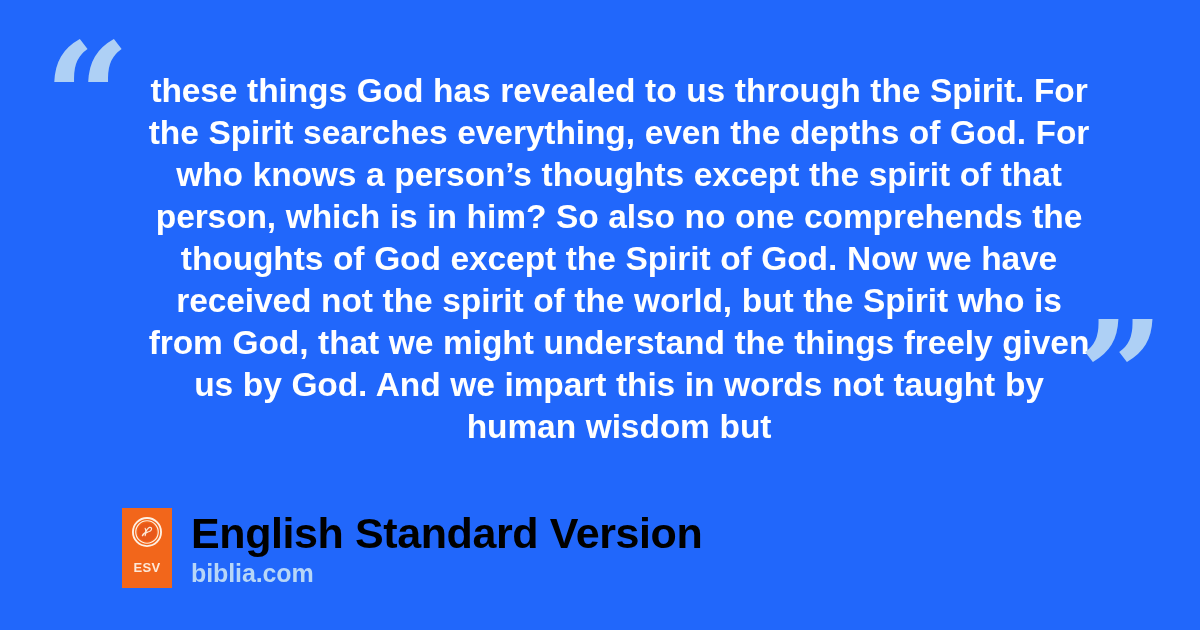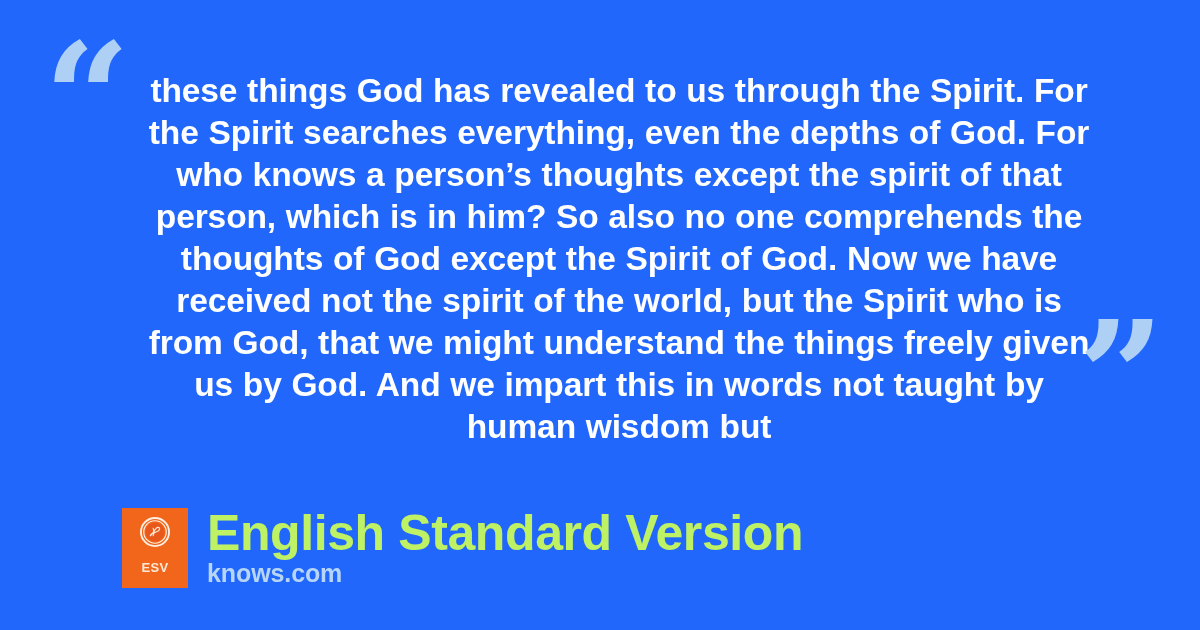--- a/index.html
+++ b/index.html
@@ -66,21 +66,21 @@
   
   .footer {
     position: absolute;
     left: 122px;
     top: 508px;
     display: flex;
     align-items: center;
   }
 
   .esv-logo {
-    width: 66px;
+    width: 50px;
     height: 80px;
     background: #f2661b;
     display: flex;
     flex-direction: column;
     align-items: center;
     justify-content: flex-start;
     padding-top: 9px;
     flex: none;
   }
 
@@ -100,22 +100,22 @@
   }
 
   .footer-text {
     margin-left: 19px;
     display: flex;
     flex-direction: column;
     justify-content: center;
   }
 
   .version-name {
-    color: #bef264;
-    font-size: 50px;
+    color: #000000;
+    font-size: 43px;
     font-weight: 700;
     line-height: 48px;
     letter-spacing: -0.4px;
   }
 
   .site-name {
     color: #b7d6f7;
     font-size: 25px;
     font-weight: 700;
     line-height: 30px;
@@ -144,18 +144,18 @@
         <circle cx="32" cy="32" r="24" fill="none" stroke="#fdf0e4" stroke-width="2.5"></circle>
         <circle cx="32" cy="32" r="20" fill="#e8581a"></circle>
         <path d="M22 40c4-3 7-9 11-14 3-4 6-5 8-3 2 2 0 6-4 8-5 2-11 3-14 6" fill="none" stroke="#fde8d8" stroke-width="2.6" stroke-linecap="round"></path>
         <path d="M28 24c2 4 2 11 0 16" fill="none" stroke="#fde8d8" stroke-width="2.2" stroke-linecap="round"></path>
       </svg>
       <span class="esv-abbr">ESV</span>
     </div>
 
     <div class="footer-text">
       <span class="version-name">English Standard Version</span>
-      <span class="site-name">knows.com</span>
+      <span class="site-name">biblia.com</span>
     </div>
 
   </div>
 
 </div>
 
 </body></html>

